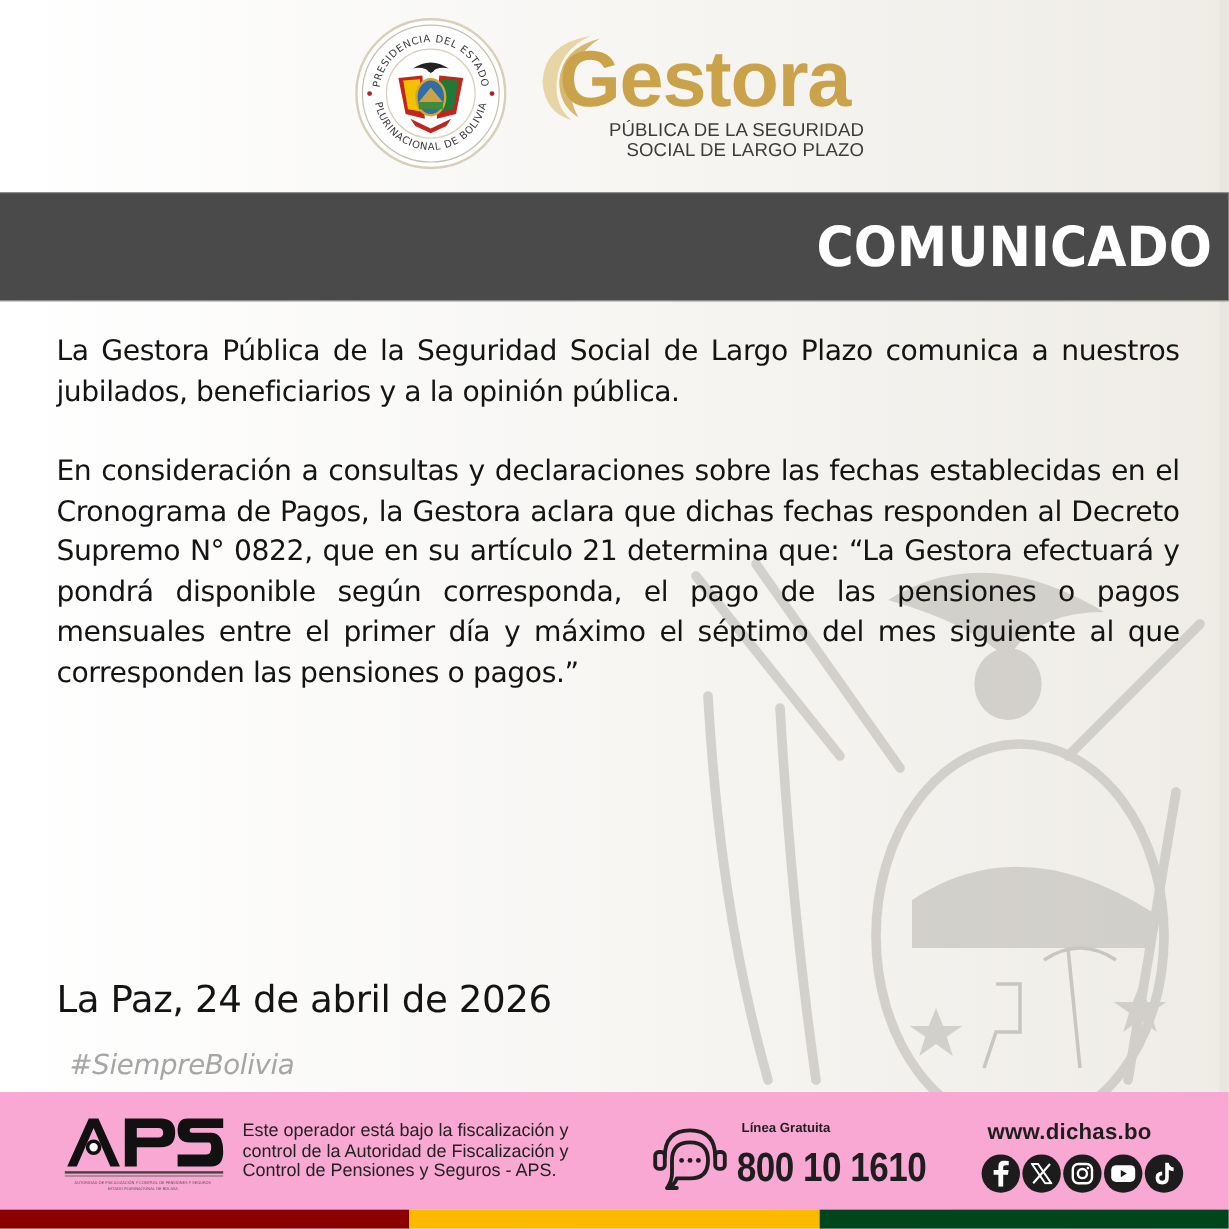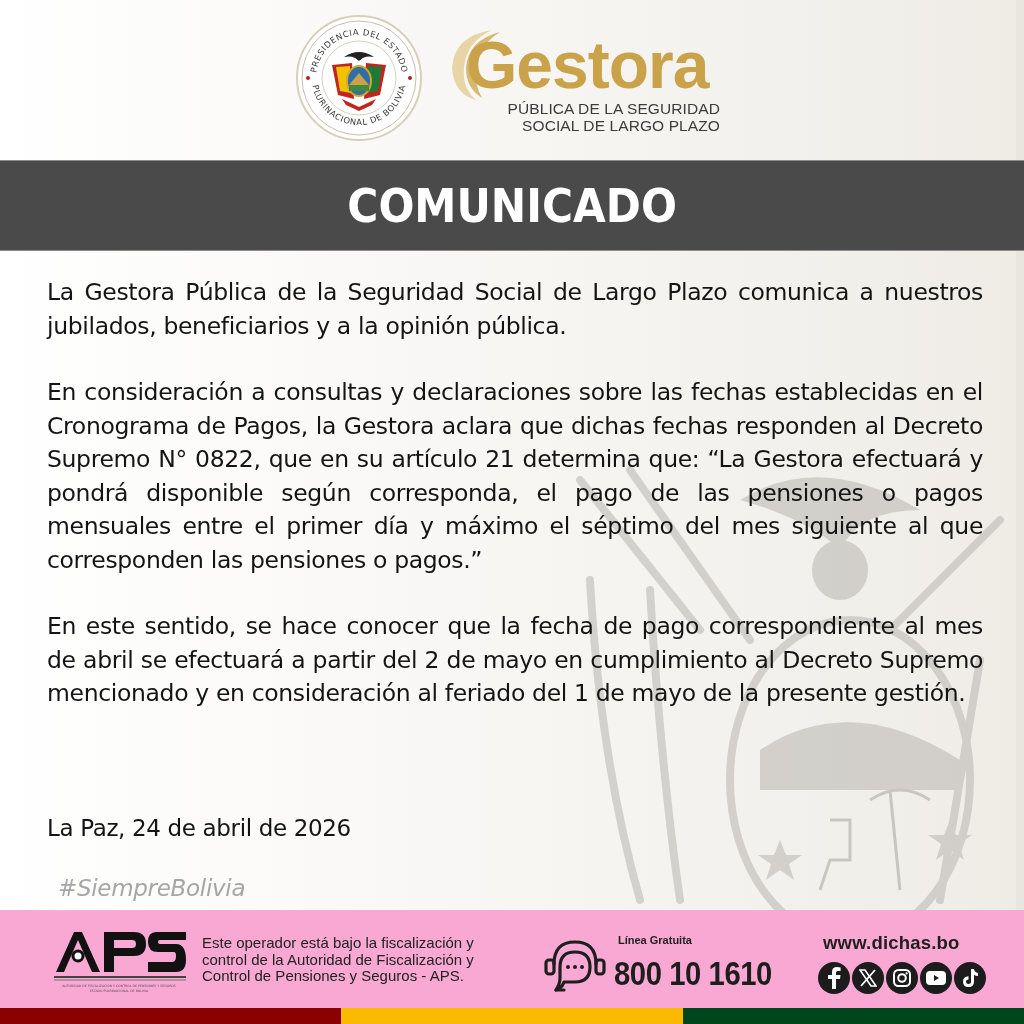--- a/index.html
+++ b/index.html
@@ -36,40 +36,40 @@
   }
   .gestora-sub {
     position: absolute; right: 10px; top: 78px; text-align: right;
     font-family: "Liberation Sans", sans-serif; font-size: 15.5px; line-height: 17px;
     color: #3c3c3c; font-weight: 400; letter-spacing: 0.1px;
   }
   
   .banner {
     position: absolute; top: 160px; left: 0; width: 1024px; height: 91px;
     background: #4a4a4a; border-top: 1px solid #8d8d8d; border-bottom: 1px solid #8d8d8d;
-    display: flex; align-items: center; justify-content: center;
+    display: flex; align-items: center; justify-content: flex-end;
   }
   .banner-title {
     color: #fff; font-family: "DejaVu Sans", sans-serif; font-weight: 700;
     font-size: 46px; letter-spacing: 0px; transform: scaleX(0.92);
   }
   
   .watermark {
     position: absolute; left: 560px; top: 460px; width: 464px; height: 450px;
     opacity: 0.55; pointer-events: none;
   }
   
   .content {
     position: absolute; left: 47px; top: 276px; width: 936px;
     font-family: "DejaVu Sans", sans-serif; font-size: 23.5px; line-height: 33.5px;
     color: #141414;
   }
   .para { text-align: justify; text-align-last: left; margin-bottom: 33px; letter-spacing: -0.35px; }
   .para b { font-weight: 400; }
-  .date { position: absolute; left: 47px; top: 815px; font-size: 23px; letter-spacing: -0.35px; color: #141414; }
+  .date { position: absolute; left: 47px; top: 815px; font-size: 31px; letter-spacing: -0.35px; color: #141414; }
   .hashtag {
     position: absolute; left: 58px; top: 875px; font-size: 23px; font-style: italic;
     color: #a6a6a6; letter-spacing: -0.3px;
   }
   
   .footer {
     position: absolute; left: 0; top: 910px; width: 1024px; height: 98px; background: #f9a8d4;
   }
   .aps-logo { position: absolute; left: 52px; top: 18px; width: 135px; height: 68px; }
   .aps-text {
@@ -177,21 +177,20 @@
   <g fill="none" stroke="#a8a5a0" stroke-width="3">
     <path d="M 330 330 L 340 430"></path>
     <path d="M 310 340 Q 340 320 370 340"></path>
     <path d="M 270 360 L 290 360 L 290 400 L 270 400 L 260 430"></path>
   </g>
 </svg>
 
 <div class="content">
   <p class="para">La Gestora Pública de la Seguridad Social de Largo Plazo comunica a nuestros jubilados, beneficiarios y a la opinión pública.</p>
   <p class="para"><span>En consideración a consultas y declaraciones sobre las fechas establecidas en el Cronograma de Pagos, la Gestora aclara que dichas fechas responden al Decreto Supremo N° 0822, que en su artículo 21 determina que: “La Gestora efectuará y pondrá disponible según corresponda, el pago de las pensiones o pagos mensuales </span><b>entre el primer día y máximo el séptimo</b><span> del mes siguiente al que corresponden las pensiones o pagos.”</span></p>
-  <p class="para">En este sentido, se hace conocer que la fecha de pago correspondiente al mes de abril se efectuará a partir del 2 de mayo en cumplimiento al Decreto Supremo mencionado y en consideración al feriado del 1 de mayo de la presente gestión.</p>
 </div>
 
 <div class="date">La Paz, 24 de abril de 2026</div>
 <div class="hashtag">#SiempreBolivia</div>
 
 <div class="footer">
   <svg class="aps-logo" viewBox="0 0 135 68">
     <path d="M 4 44 L 22 4 L 30 4 L 48 44 L 40 44 L 26 12 L 12 44 Z" fill="#111"></path>
     <circle cx="26" cy="28" r="5" fill="#fff" stroke="#111" stroke-width="3"></circle>
     <path d="M 52 4 L 82 4 Q 94 4 94 16 Q 94 28 82 28 L 62 28 L 62 44 L 52 44 Z M 62 12 L 62 20 L 80 20 Q 84 20 84 16 Q 84 12 80 12 Z" fill="#111" fill-rule="evenodd"></path>

